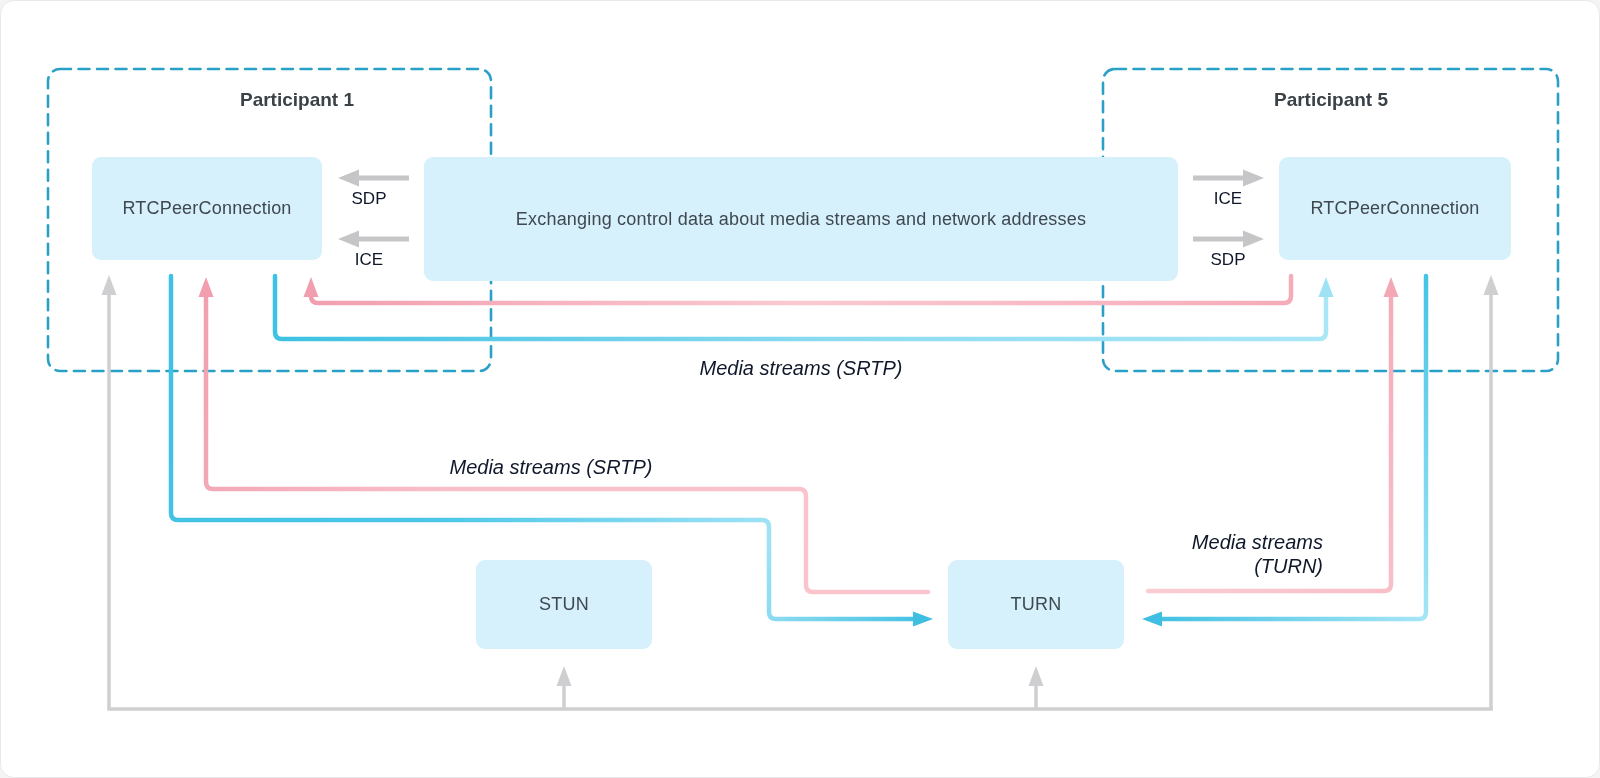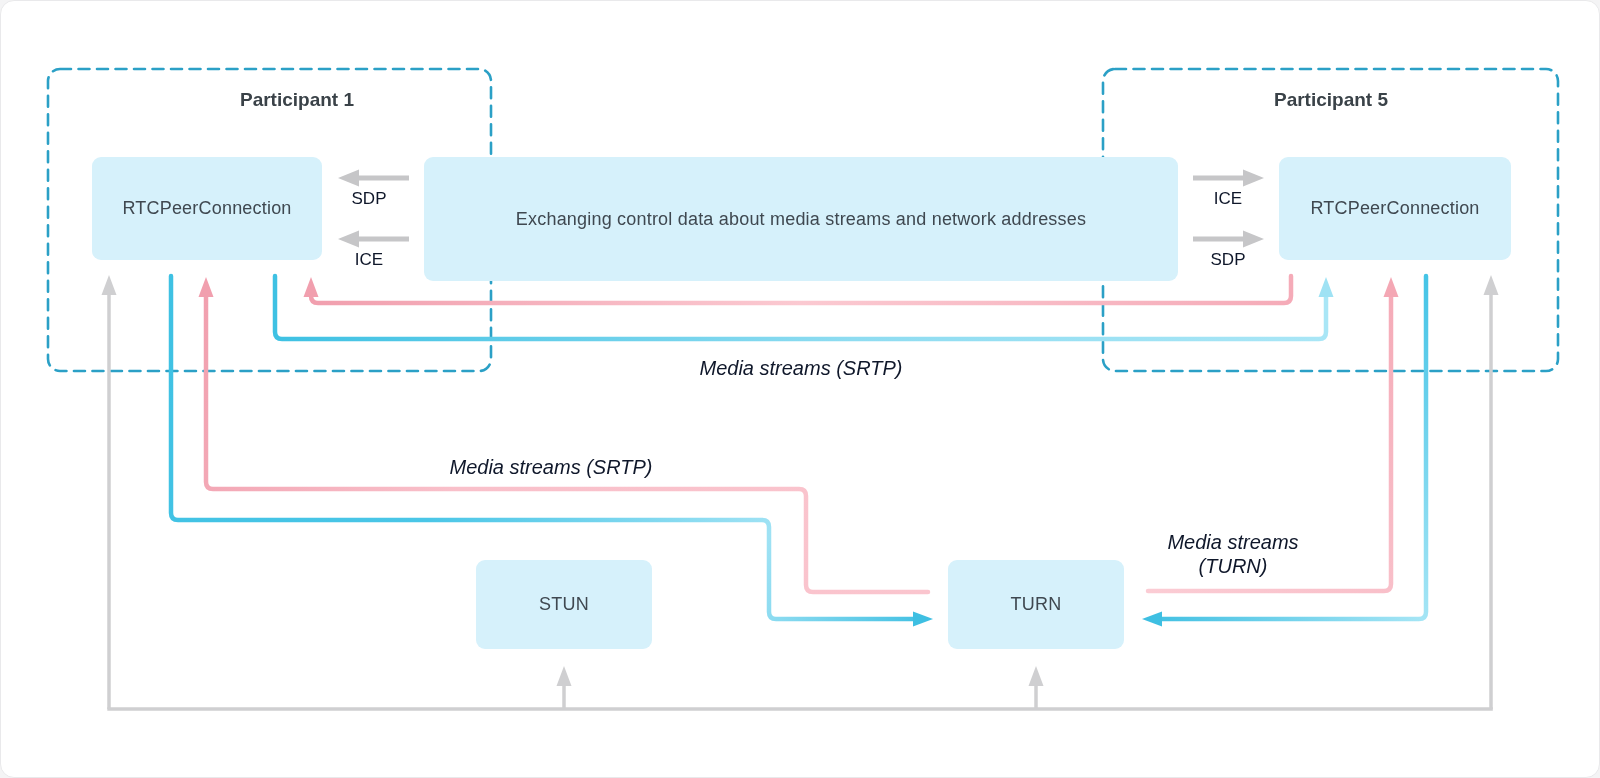--- a/index.html
+++ b/index.html
@@ -22,21 +22,21 @@
   .box-central{left:423px;top:156px;width:754px;height:124px;}
   .box-rtc2{left:1278px;top:156px;width:232px;height:103px;}
   .box-stun{left:475px;top:559px;width:176px;height:89px;}
   .box-turn{left:947px;top:559px;width:176px;height:89px;}
   .lbl{
     position:absolute;z-index:3;transform:translate(-50%,-50%);
     white-space:nowrap;font-size:17px;color:#0f172a;
   }
   .lbl-title{font-size:19px;font-weight:700;color:#3a4248;}
   .lbl-media{font-size:20px;font-style:italic;}
-  .lbl-media2{text-align:center;white-space:normal;line-height:24px;width:180px;}
+  .lbl-media2{text-align:right;white-space:normal;line-height:24px;width:180px;}
   .t-participant1{left:268px;top:99px;margin-left:28px;}
   .t-participant2{left:1330px;top:99px;}
   .t-sdp-left{left:368px;top:198px;}
   .t-ice-left{left:368px;top:259px;}
   .t-ice-right{left:1227px;top:198px;}
   .t-sdp-right{left:1227px;top:259px;}
   .t-media-direct{left:800px;top:367px;}
   .t-media-left{left:550px;top:466px;}
   .t-media-right{left:1232px;top:553px;}
 </style>

